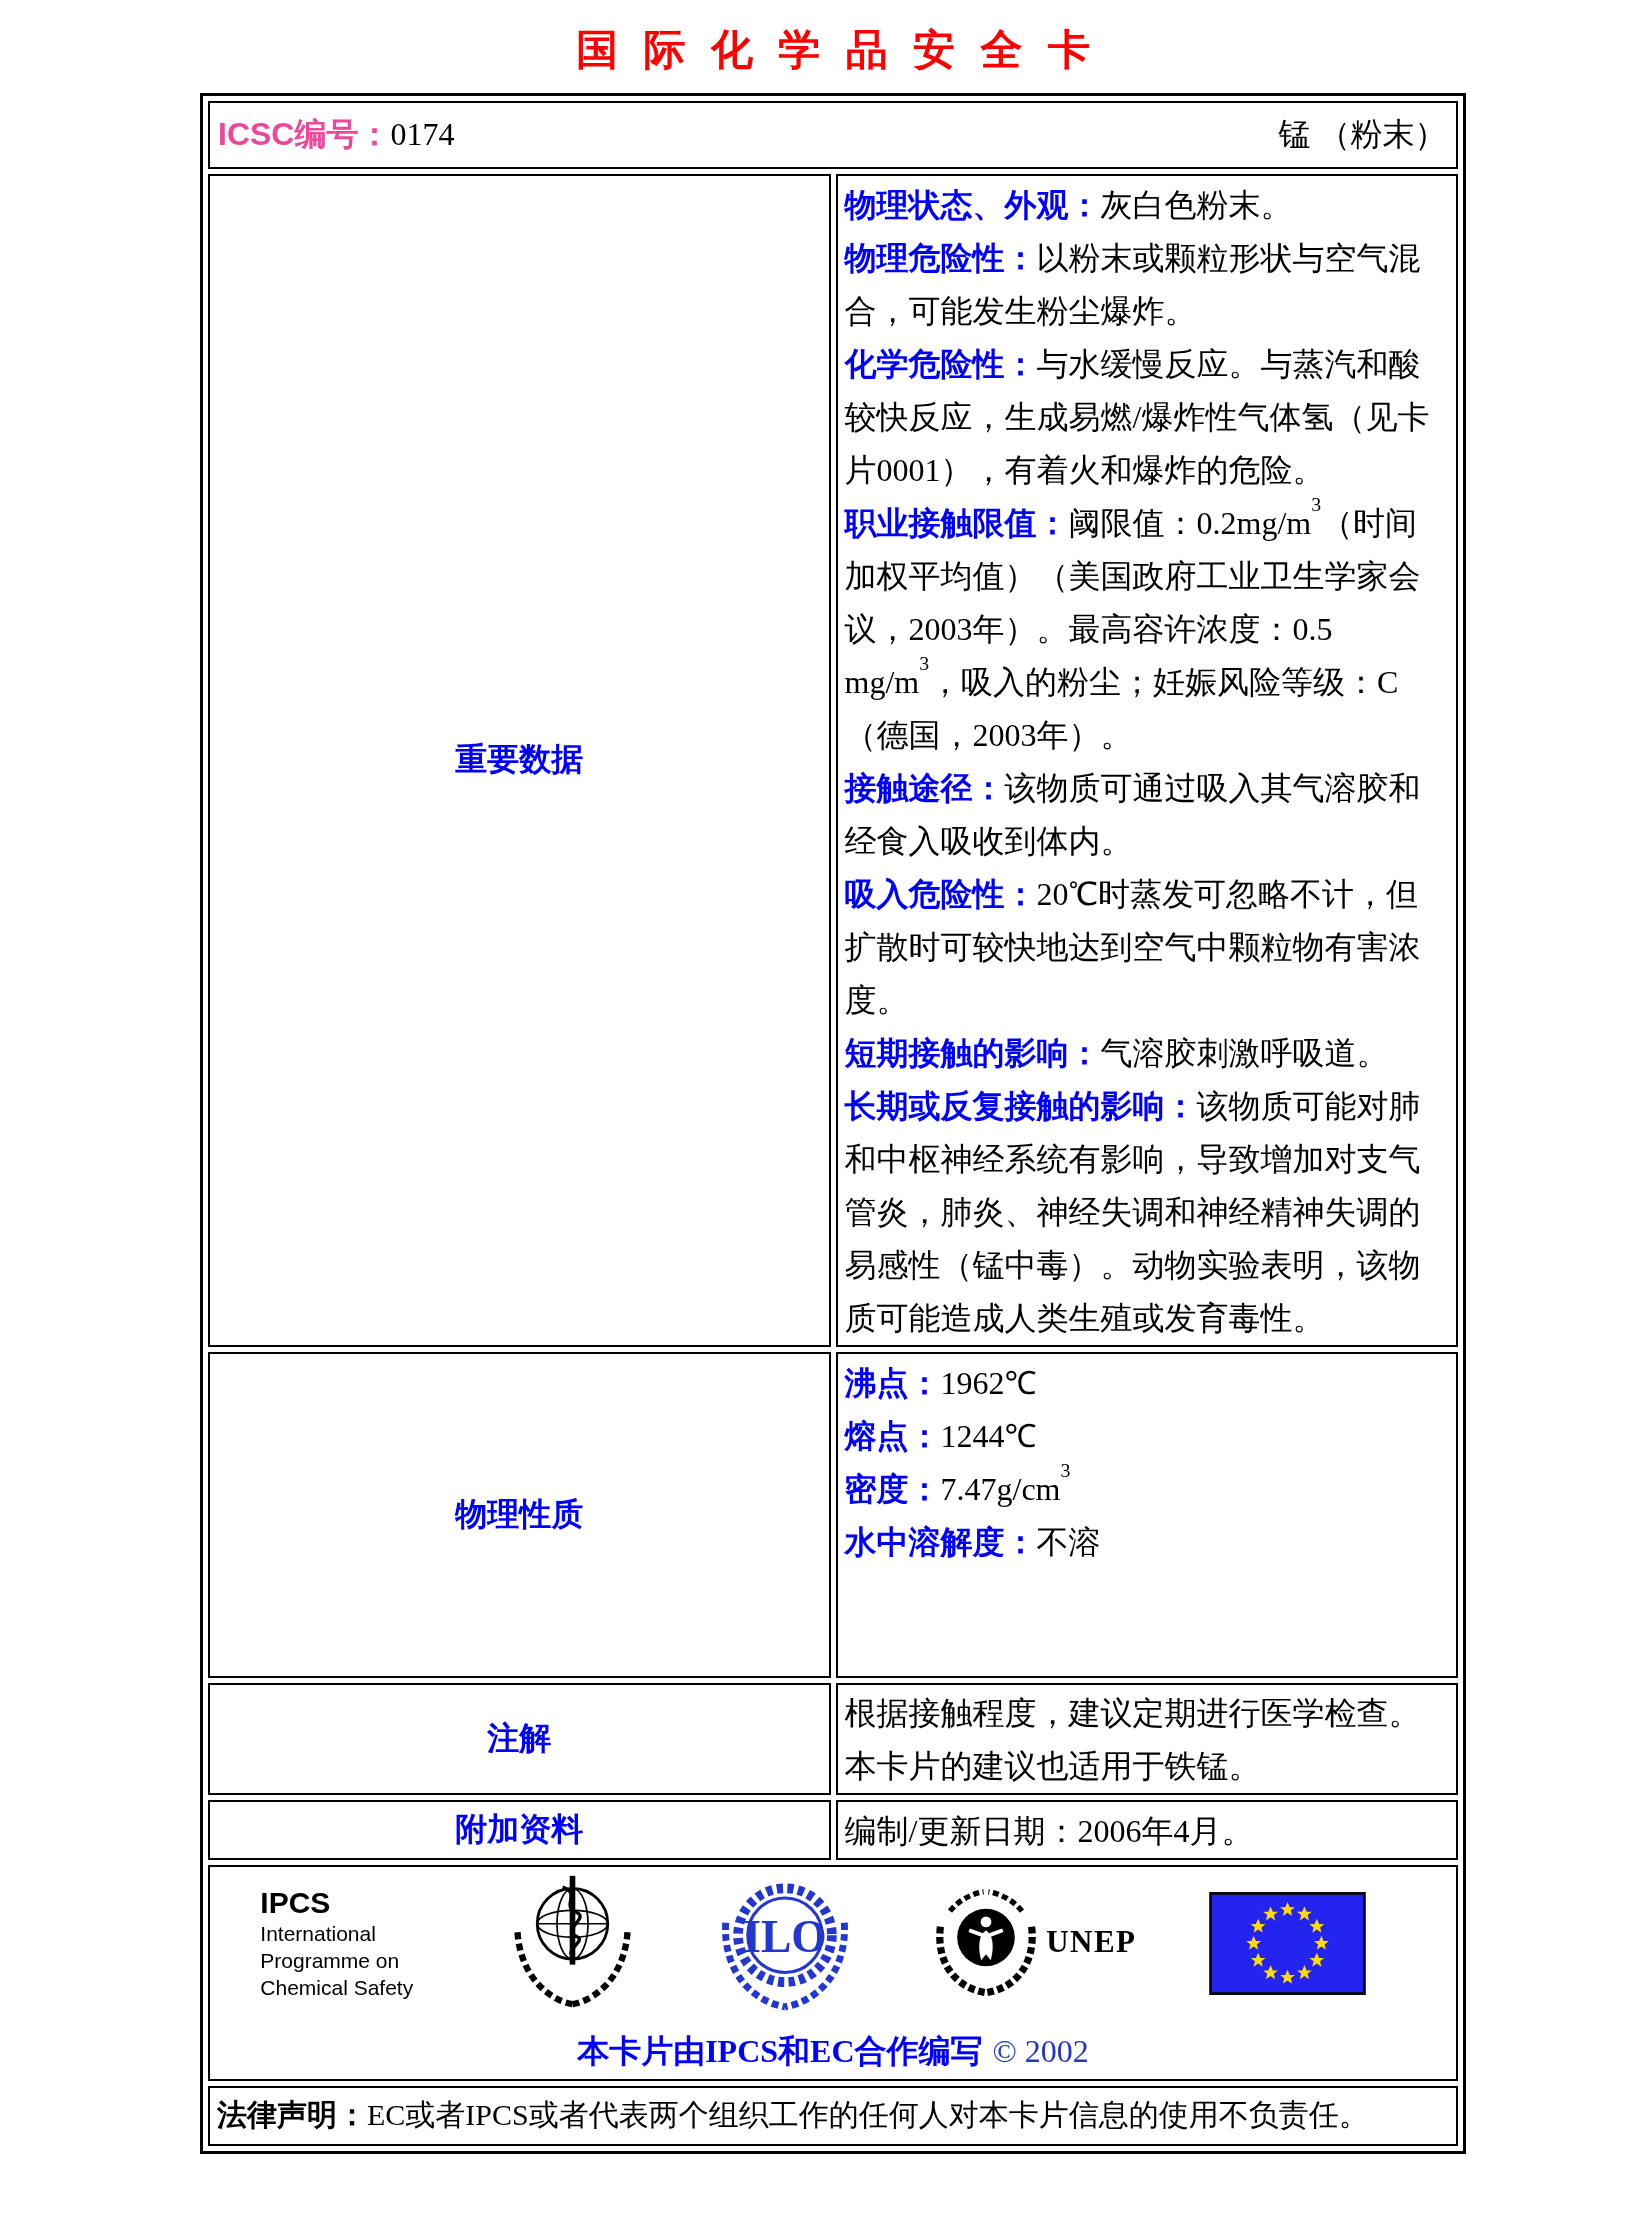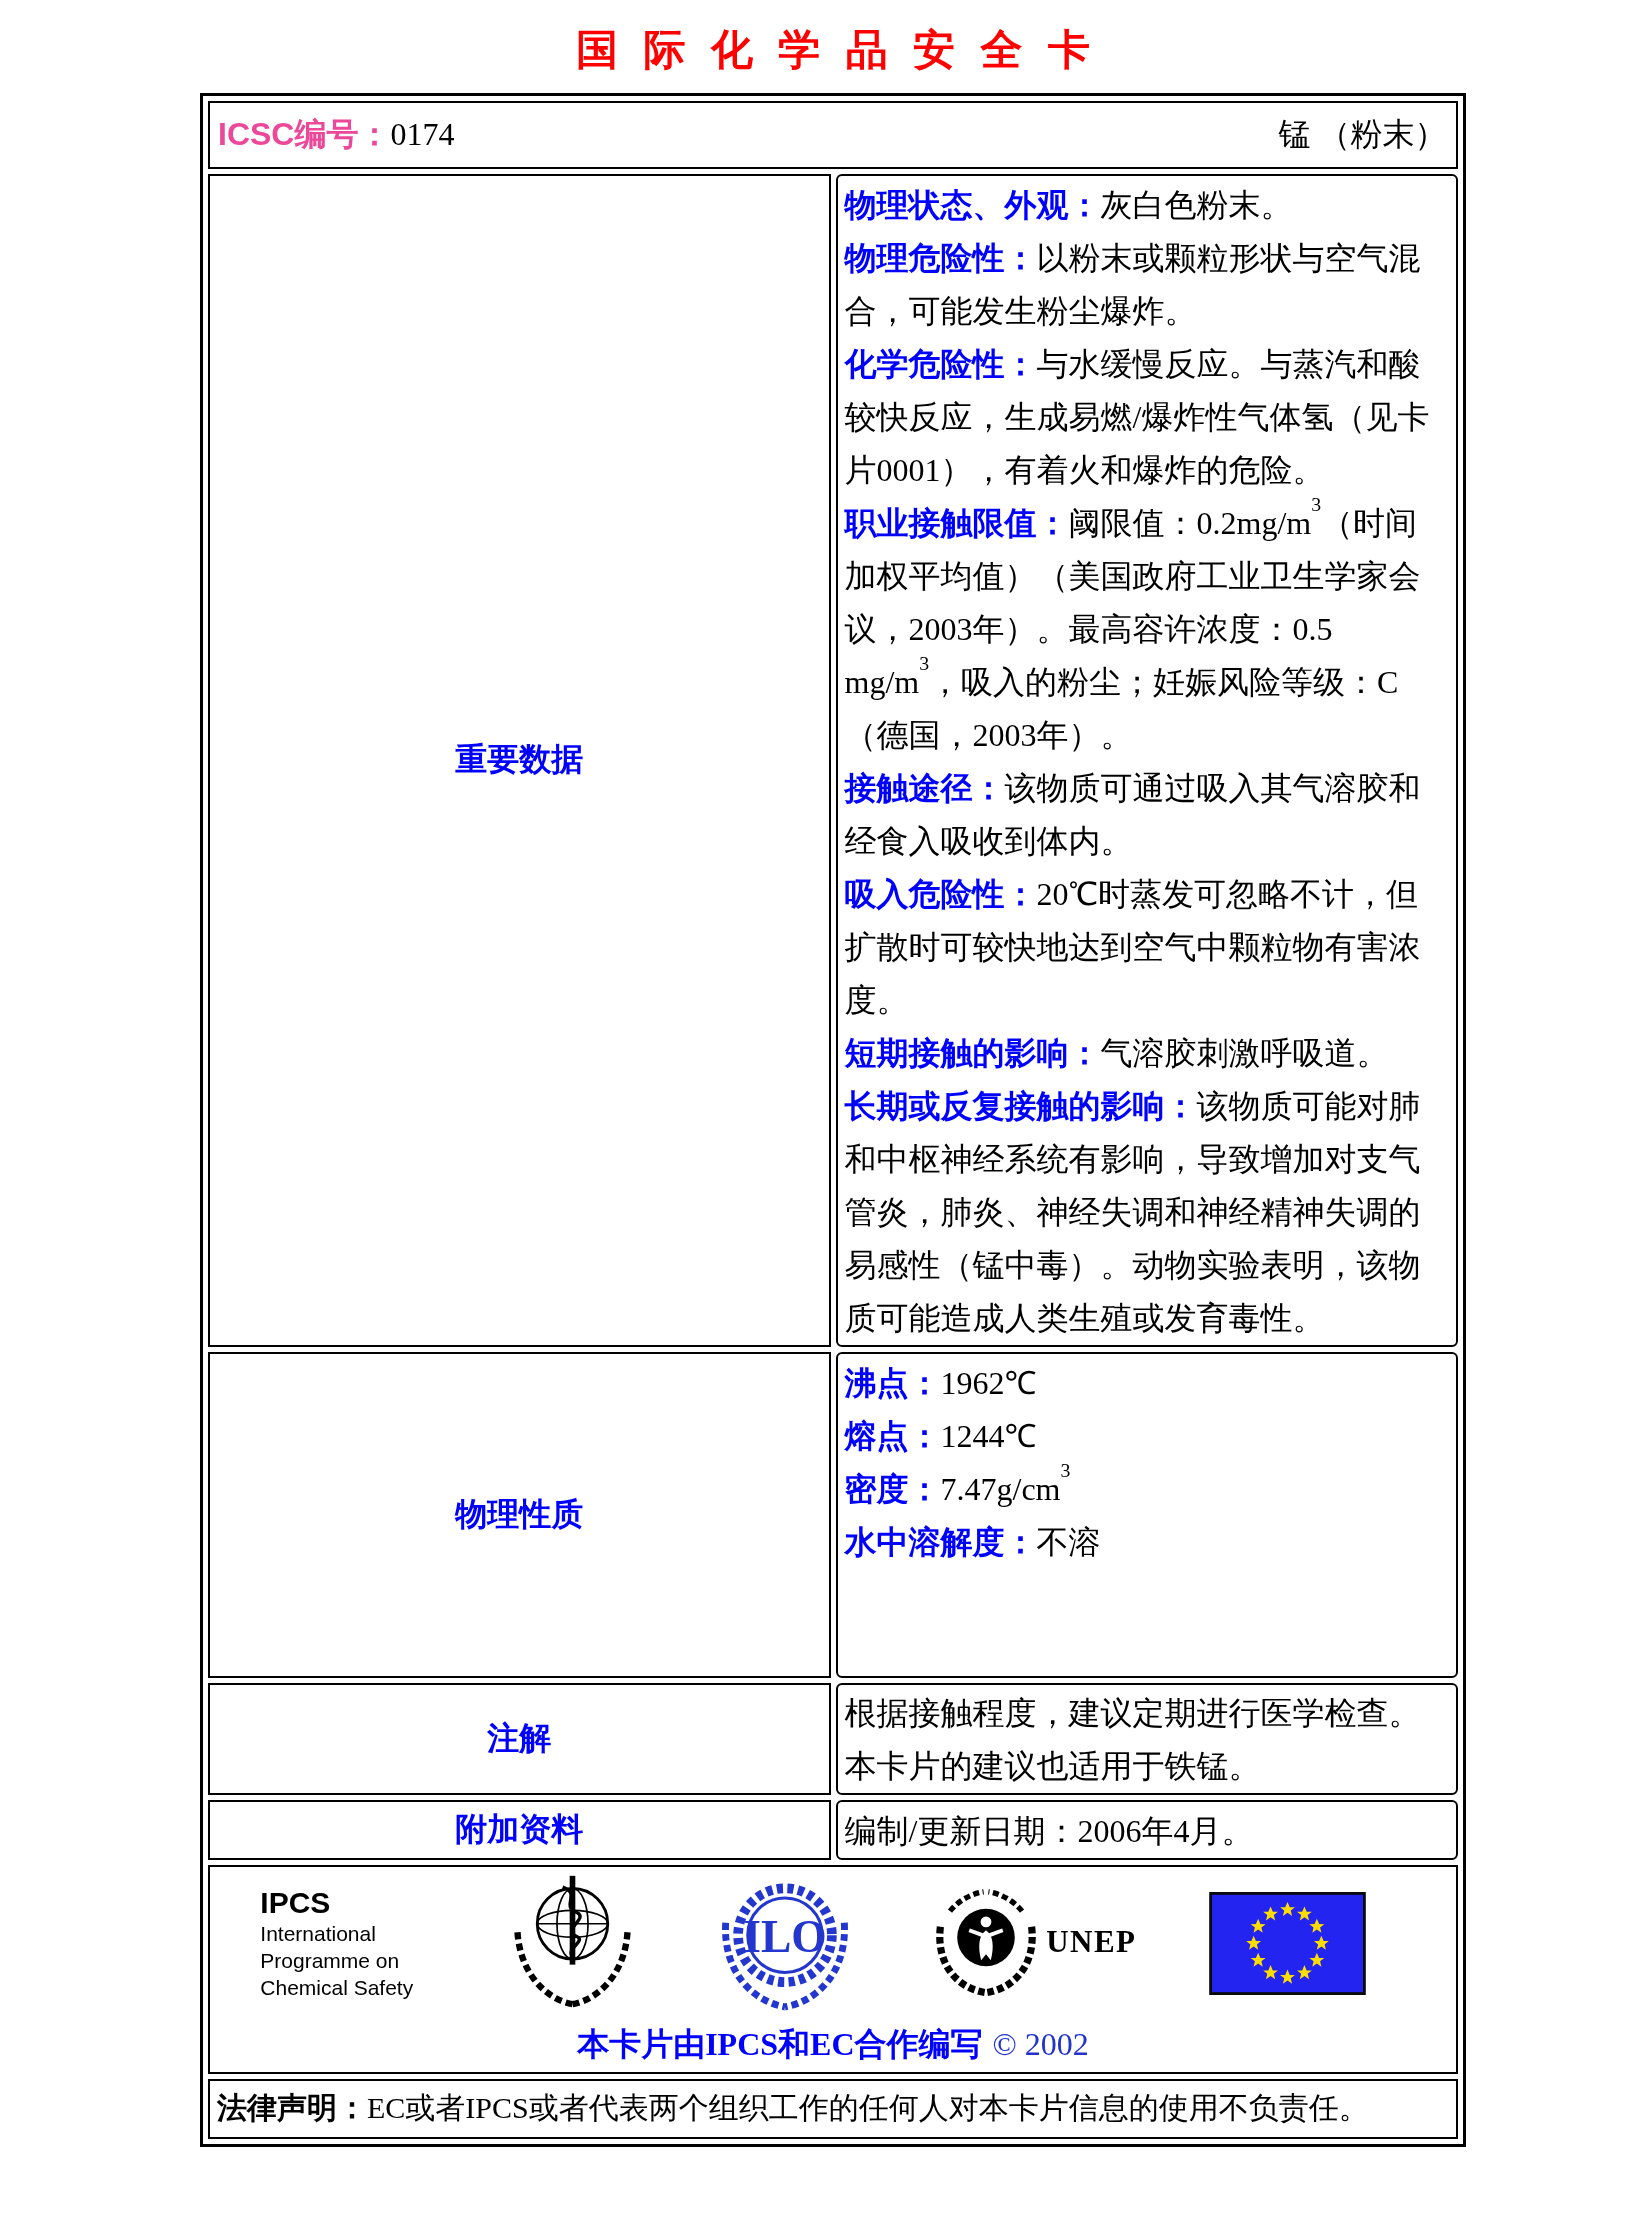--- a/index.html
+++ b/index.html
@@ -40,21 +40,20 @@
     color: #0000ff;
     font-family: Liberation Mono, monospace;
     font-weight: bold;
     font-size: 32px;
   }
   td.content-cell {
     vertical-align: top;
     padding: 2.8px 11.3px 0 7px;
     font-size: 32px;
     line-height: 53px;
-    border-radius: 6px;
   }
   td.content-cell p { margin: 0; }
   .ilabel {
     color: #0000ff;
     font-family: "Liberation Sans", sans-serif;
     font-weight: bold;
   }
   sup { font-size: 62%; line-height: 0; position: relative; top: -0.55em; }
   .hdr-cell { height: 62px; vertical-align: middle; }
   .hdr {
@@ -74,21 +73,21 @@
     margin-left: 32px;
   }
   .ipcs-block { width: 169px; font-family: "Liberation Sans", sans-serif; color: #000; }
   .ipcs-title { font-size: 30px; font-weight: bold; line-height: 34px; }
   .ipcs-line { font-size: 21px; line-height: 27px; }
   .unep-block { display: flex; flex-direction: row; align-items: center; }
   .unep-caption {
     font-family: "Liberation Serif", serif; font-weight: bold;
     font-size: 31px; line-height: 32px; letter-spacing: 1.4px; margin-top: -4.2px;
   }
-  .credit-line { text-align: center; margin-top: 7px; font-size: 32px; }
+  .credit-line { text-align: center; margin-top: 14px; font-size: 32px; }
   .credit-main { color: #0000ff; font-weight: bold; font-family: "Liberation Serif", serif; }
   .credit-copy { color: #2233cc; font-family: "Liberation Serif", serif; margin-left: 10px; }
   .legal-cell { height: 56px; vertical-align: middle; padding: 0 10px 0 7px; font-size: 30px; }
   .legal-label { font-family: "Liberation Sans", sans-serif; font-weight: bold; }
 </style>
 </head>
 <body>
 
 <h1 class="page-title">国际化学品安全卡</h1>
 

